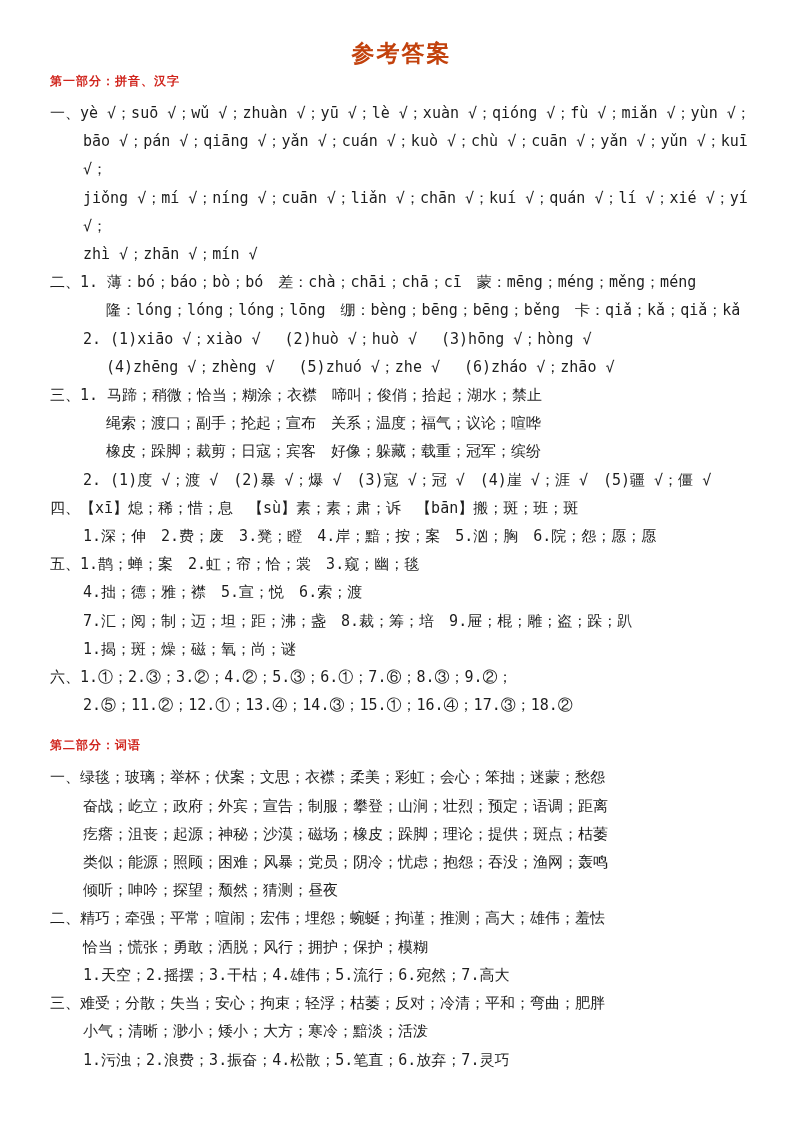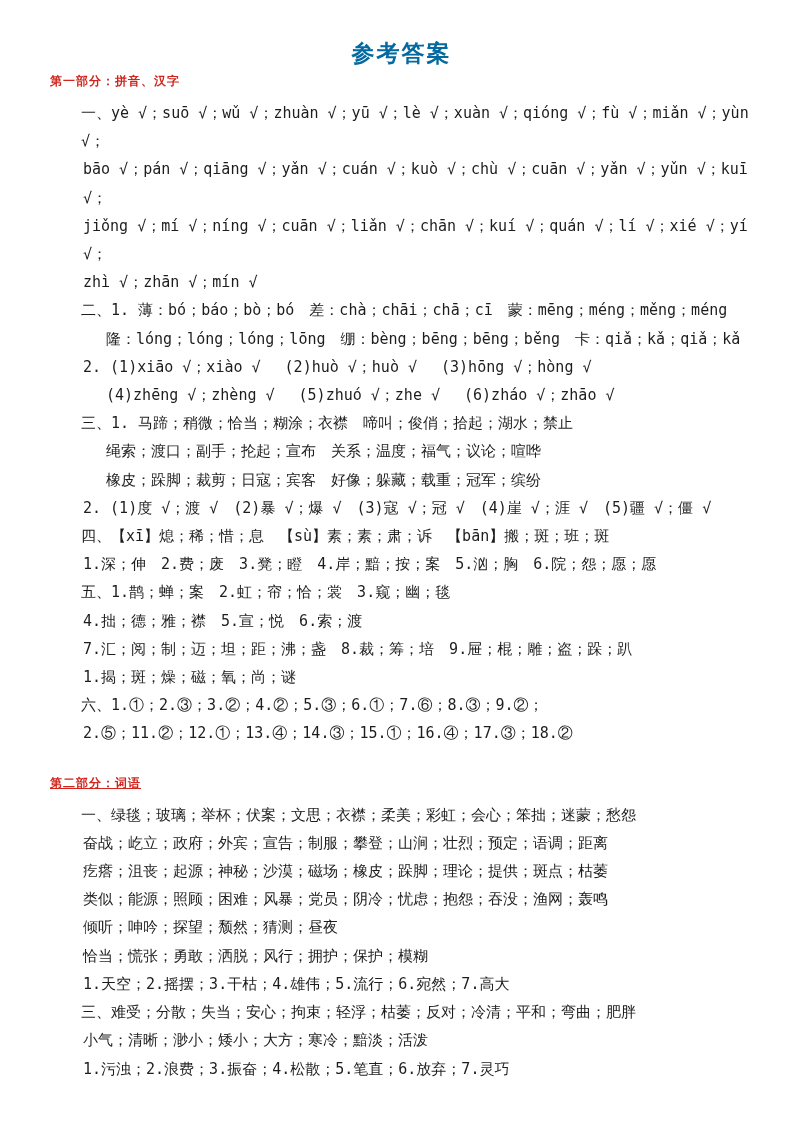--- a/index.html
+++ b/index.html
@@ -14,38 +14,38 @@
     font-family: "Liberation Sans", sans-serif;
     color: #1d1d1d;
     overflow: hidden;
   }
   .doc-title {
     text-align: center;
     font-size: 23px;
     font-weight: bold;
     letter-spacing: 2px;
     margin: 8px 0 2px 0;
-    color: #0369a1;
+    color: #c2410c;
   }
   .part-heading {
     font-size: 12px;
     font-weight: bold;
     color: #d0241c;
     margin: 4px 0 9px 0;
     letter-spacing: 1px;
   }
-  .part2-gap { margin-top: 27px; text-decoration: underline; }
+  .part2-gap { margin-top: 18px; }
   .line {
     font-size: 15px;
     line-height: 28.2px;
     white-space: pre-wrap;
     font-family: "DejaVu Sans Mono", monospace;
     color: #1d1d1d;
   }
-  .lv0 { padding-left: 0; margin-left: 31px; }
+  .lv0 { padding-left: 0; }
   .lv1 { padding-left: 33px; }
   .lv2 { padding-left: 56px; }
 </style>
 </head>
 <body>
 
 <div class="page">
 
   <h1 class="doc-title">参考答案</h1>
 
@@ -73,20 +73,21 @@
     <div class="line lv1">2.⑤；11.②；12.①；13.④；14.③；15.①；16.④；17.③；18.②</div>
   </section>
 
   <section>
     <h2 class="part-heading part2-gap">第二部分：词语</h2>
     <div class="line lv0">一、绿毯；玻璃；举杯；伏案；文思；衣襟；柔美；彩虹；会心；笨拙；迷蒙；愁怨</div>
     <div class="line lv1">奋战；屹立；政府；外宾；宣告；制服；攀登；山涧；壮烈；预定；语调；距离</div>
     <div class="line lv1">疙瘩；沮丧；起源；神秘；沙漠；磁场；橡皮；跺脚；理论；提供；斑点；枯萎</div>
     <div class="line lv1">类似；能源；照顾；困难；风暴；党员；阴冷；忧虑；抱怨；吞没；渔网；轰鸣</div>
     <div class="line lv1">倾听；呻吟；探望；颓然；猜测；昼夜</div>
+    <div class="line lv0">二、精巧；牵强；平常；喧闹；宏伟；埋怨；蜿蜒；拘谨；推测；高大；雄伟；羞怯</div>
     <div class="line lv1">恰当；慌张；勇敢；洒脱；风行；拥护；保护；模糊</div>
     <div class="line lv1">1.天空；2.摇摆；3.干枯；4.雄伟；5.流行；6.宛然；7.高大</div>
     <div class="line lv0">三、难受；分散；失当；安心；拘束；轻浮；枯萎；反对；冷清；平和；弯曲；肥胖</div>
     <div class="line lv1">小气；清晰；渺小；矮小；大方；寒冷；黯淡；活泼</div>
     <div class="line lv1">1.污浊；2.浪费；3.振奋；4.松散；5.笔直；6.放弃；7.灵巧</div>
 
   </section>
 
 </div>
 

